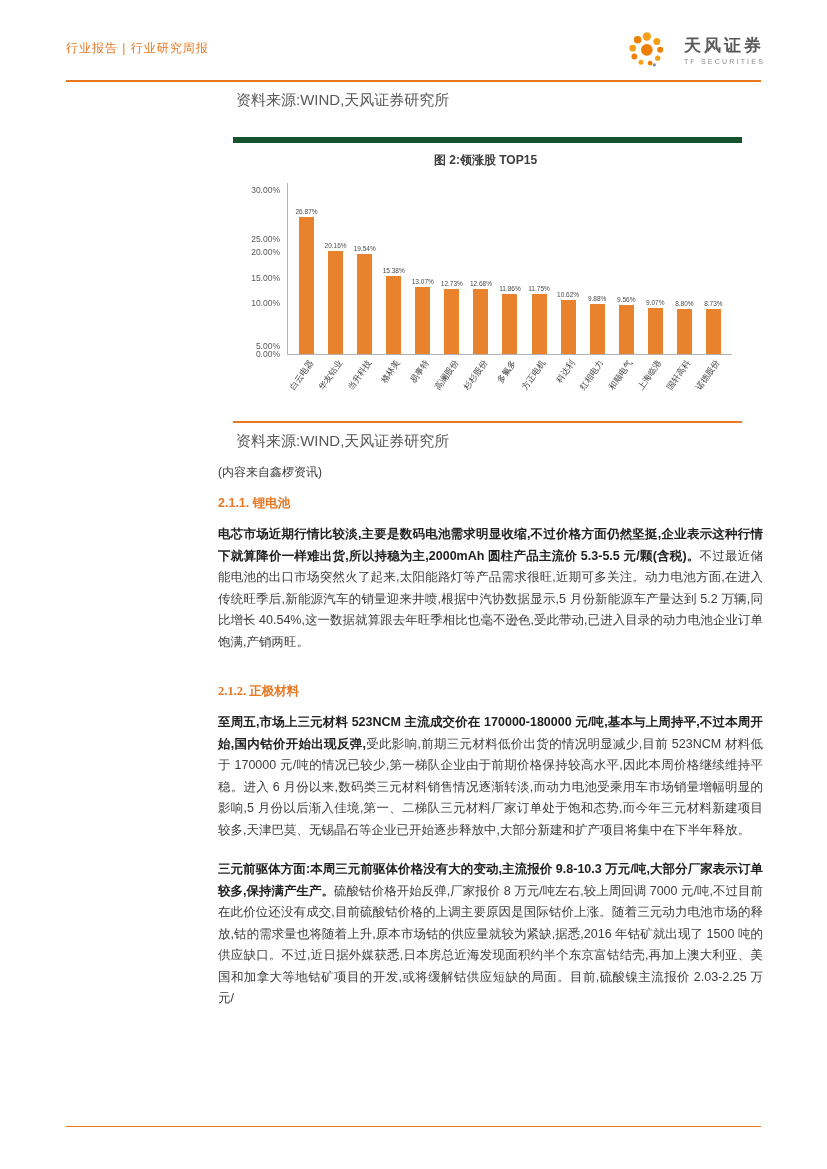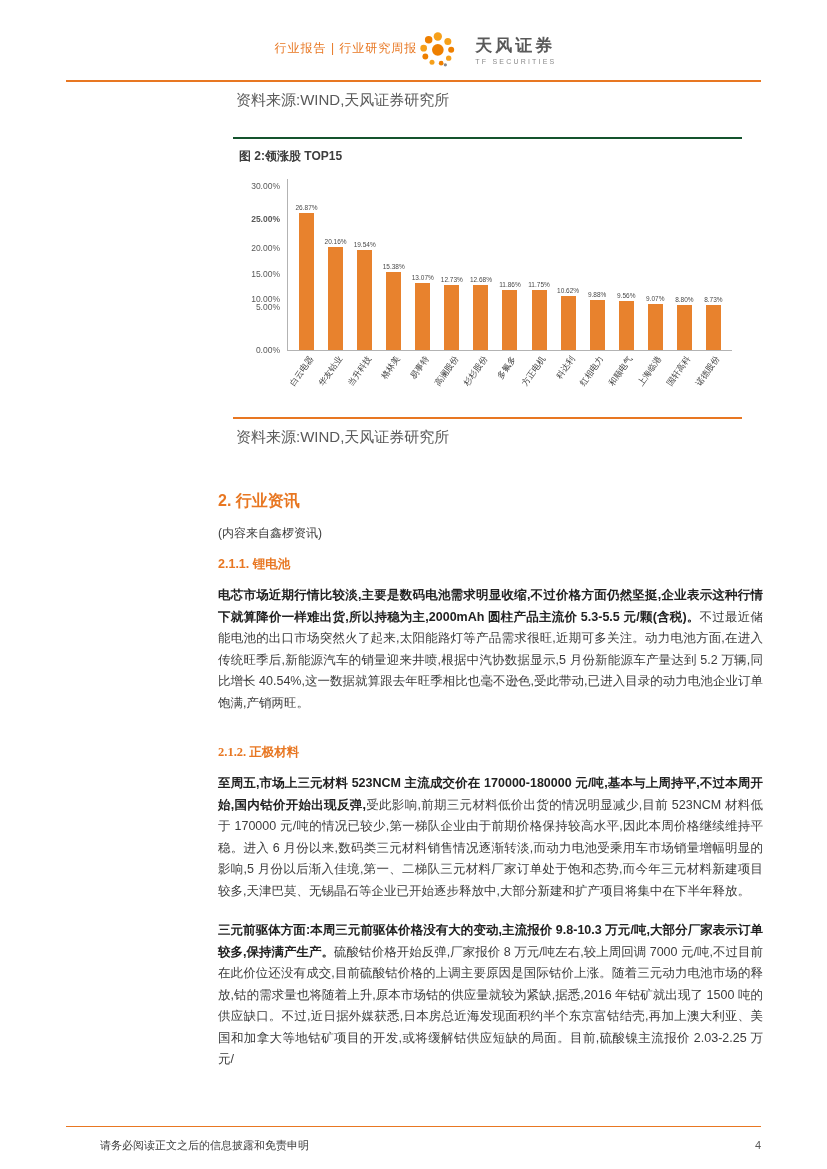--- a/index.html
+++ b/index.html
@@ -7,44 +7,45 @@
   .page {
     position: relative;
     width: 827px; height: 1169px;
     background: #ffffff;
     overflow: hidden;
     font-family: "Liberation Sans", "DejaVu Sans", sans-serif;
     color: #3c3c3c;
   }
   
   .header {
-    display: flex; justify-content: center; align-items: flex-start;
+    display: flex; justify-content: space-between; align-items: flex-start;
     padding: 30px 62px 0 66px;
   }
   .breadcrumb {
     color: #E87722; font-size: 12px; letter-spacing: 1px; padding-top: 10px;
   }
   .logo { display: flex; align-items: center; gap: 18px; }
   .logo-text { display: flex; flex-direction: column; line-height: 1.1; }
   .logo-cn { font-size: 17px; font-weight: bold; color: #595959; letter-spacing: 3px; }
   .logo-en { font-size: 7px; color: #8a8a8a; letter-spacing: 2.2px; margin-top: 2px; }
   .header-rule { margin: 8px 66px 0 66px; border-top: 2px solid #E87722; }
 
   
   .content { margin: 0 64px 0 218px; }
   .source-note { font-size: 15px; color: #595959; margin: 9px 0 0 18px; }
 
   
   .figure-box {
     margin: 27px 0 0 15px;
     width: 509px;
-    border-top: 2px solid #14532d;
+    border-top: 6px solid #14532d;
     border-bottom: 2px solid #E87722;
     padding: 0 0 66px 0;
     background: #fff;
+    text-align: center;
   }
   .figure-title { font-size: 12px; font-weight: bold; color: #3d3d3d; padding: 9px 10px 10px 6px; }
   .chart { display: flex; align-items: flex-end; padding: 4px 10px 0 4px; }
   .y-axis { position: relative; width: 50px; height: 153px; flex: 0 0 50px; }
   .ytick { position: absolute; right: 7px; font-size: 8.5px; color: #595959; white-space: nowrap; }
   .bars {
     flex: 1; display: flex; align-items: stretch; justify-content: space-between;
     height: 172px; padding: 0 4px;
     border-left: 1px solid #b3b3b3; border-bottom: 1px solid #b3b3b3;
   }
@@ -116,25 +117,25 @@
 
   <div class="content">
 
     <p class="source-note">资料来源:WIND,天风证券研究所</p>
 
     <div class="figure-box">
       <div class="figure-title">图 2:领涨股 TOP15</div>
       <div class="chart">
         <div class="y-axis" id="y-axis">
             <div class="ytick" style="bottom: -4px;">0.00%</div>
-            <div class="ytick" style="bottom: 39px;">5.00%</div>
+            <div class="ytick" style="bottom: 4px;">5.00%</div>
             <div class="ytick" style="bottom: 47px;">10.00%</div>
             <div class="ytick" style="bottom: 72.5px;">15.00%</div>
             <div class="ytick" style="bottom: 98px; margin-left: 16px;">20.00%</div>
-            <div class="ytick" style="bottom: 127px; font-weight: bold;">25.00%</div>
+            <div class="ytick" style="bottom: 111px;">25.00%</div>
             <div class="ytick" style="bottom: 160px;">30.00%</div>
           </div>
         <div class="bars" id="bars">
             <div class="bar-col">
               <div class="bar-value">26.87%</div>
               <div class="bar" style="height: 137.037px; background: rgb(232, 130, 45);"></div>
               <div class="xlabel">白云电器</div>
             </div>
             <div class="bar-col">
               <div class="bar-value">20.16%</div>
@@ -205,34 +206,29 @@
               <div class="bar-value">8.73%</div>
               <div class="bar" style="height: 44.523px; background: rgb(232, 130, 45);"></div>
               <div class="xlabel">诺德股份</div>
             </div>
           </div>
       </div>
     </div>
 
     <p class="source-note">资料来源:WIND,天风证券研究所</p>
 
-    <div class="h2">2. 行业资讯</div>
     <div class="subnote">(内容来自鑫椤资讯)</div>
     <div class="h4">2.1.1. 锂电池</div>
 
     <p class="body-para"><b>电芯市场近期行情比较淡,主要是数码电池需求明显收缩,不过价格方面仍然坚挺,企业表示这种行情下就算降价一样难出货,所以持稳为主,2000mAh 圆柱产品主流价 5.3-5.5 元/颗(含税)。</b><span>不过最近储能电池的出口市场突然火了起来,太阳能路灯等产品需求很旺,近期可多关注。动力电池方面,在进入传统旺季后,新能源汽车的销量迎来井喷,根据中汽协数据显示,5 月份新能源车产量达到 5.2 万辆,同比增长 40.54%,这一数据就算跟去年旺季相比也毫不逊色,受此带动,已进入目录的动力电池企业订单饱满,产销两旺。</span></p>
 
 
     <div class="h4 spaced">2.1.2. 正极材料</div>
 
     <p class="body-para"><b>至周五,市场上三元材料 523NCM 主流成交价在 170000-180000 元/吨,基本与上周持平,不过本周开始,国内钴价开始出现反弹,</b><span>受此影响,前期三元材料低价出货的情况明显减少,目前 523NCM 材料低于 170000 元/吨的情况已较少,第一梯队企业由于前期价格保持较高水平,因此本周价格继续维持平稳。进入 6 月份以来,数码类三元材料销售情况逐渐转淡,而动力电池受乘用车市场销量增幅明显的影响,5 月份以后渐入佳境,第一、二梯队三元材料厂家订单处于饱和态势,而今年三元材料新建项目较多,天津巴莫、无锡晶石等企业已开始逐步释放中,大部分新建和扩产项目将集中在下半年释放。</span></p>
 
     <p class="body-para gap-sm"><b>三元前驱体方面:本周三元前驱体价格没有大的变动,主流报价 9.8-10.3 万元/吨,大部分厂家表示订单较多,保持满产生产。</b><span>硫酸钴价格开始反弹,厂家报价 8 万元/吨左右,较上周回调 7000 元/吨,不过目前在此价位还没有成交,目前硫酸钴价格的上调主要原因是国际钴价上涨。随着三元动力电池市场的释放,钴的需求量也将随着上升,原本市场钴的供应量就较为紧缺,据悉,2016 年钴矿就出现了 1500 吨的供应缺口。不过,近日据外媒获悉,日本房总近海发现面积约半个东京富钴结壳,再加上澳大利亚、美国和加拿大等地钴矿项目的开发,或将缓解钴供应短缺的局面。目前,硫酸镍主流报价 2.03-2.25 万元/</span></p>
 
   </div>
 
   <div class="footer-rule"></div>
-  <div class="footer-text">
-    <span>请务必阅读正文之后的信息披露和免责申明</span>
-    <span class="page-num">4</span>
-  </div>
 
 </div>
 
 </body></html>

